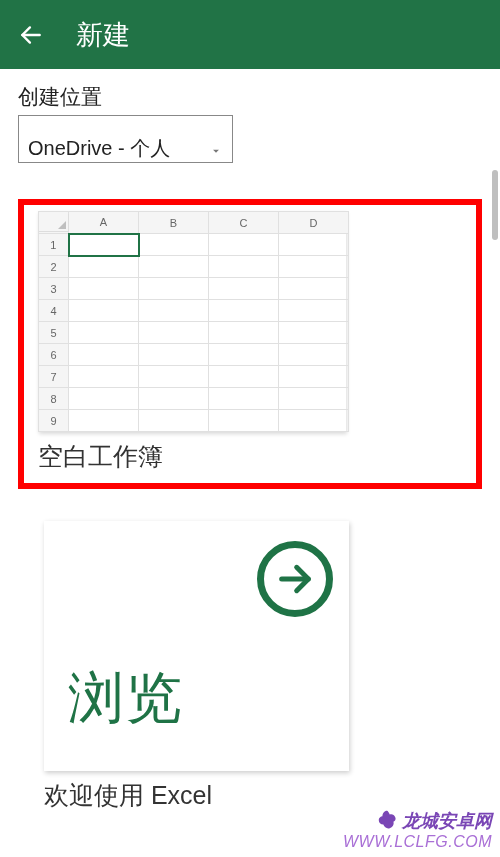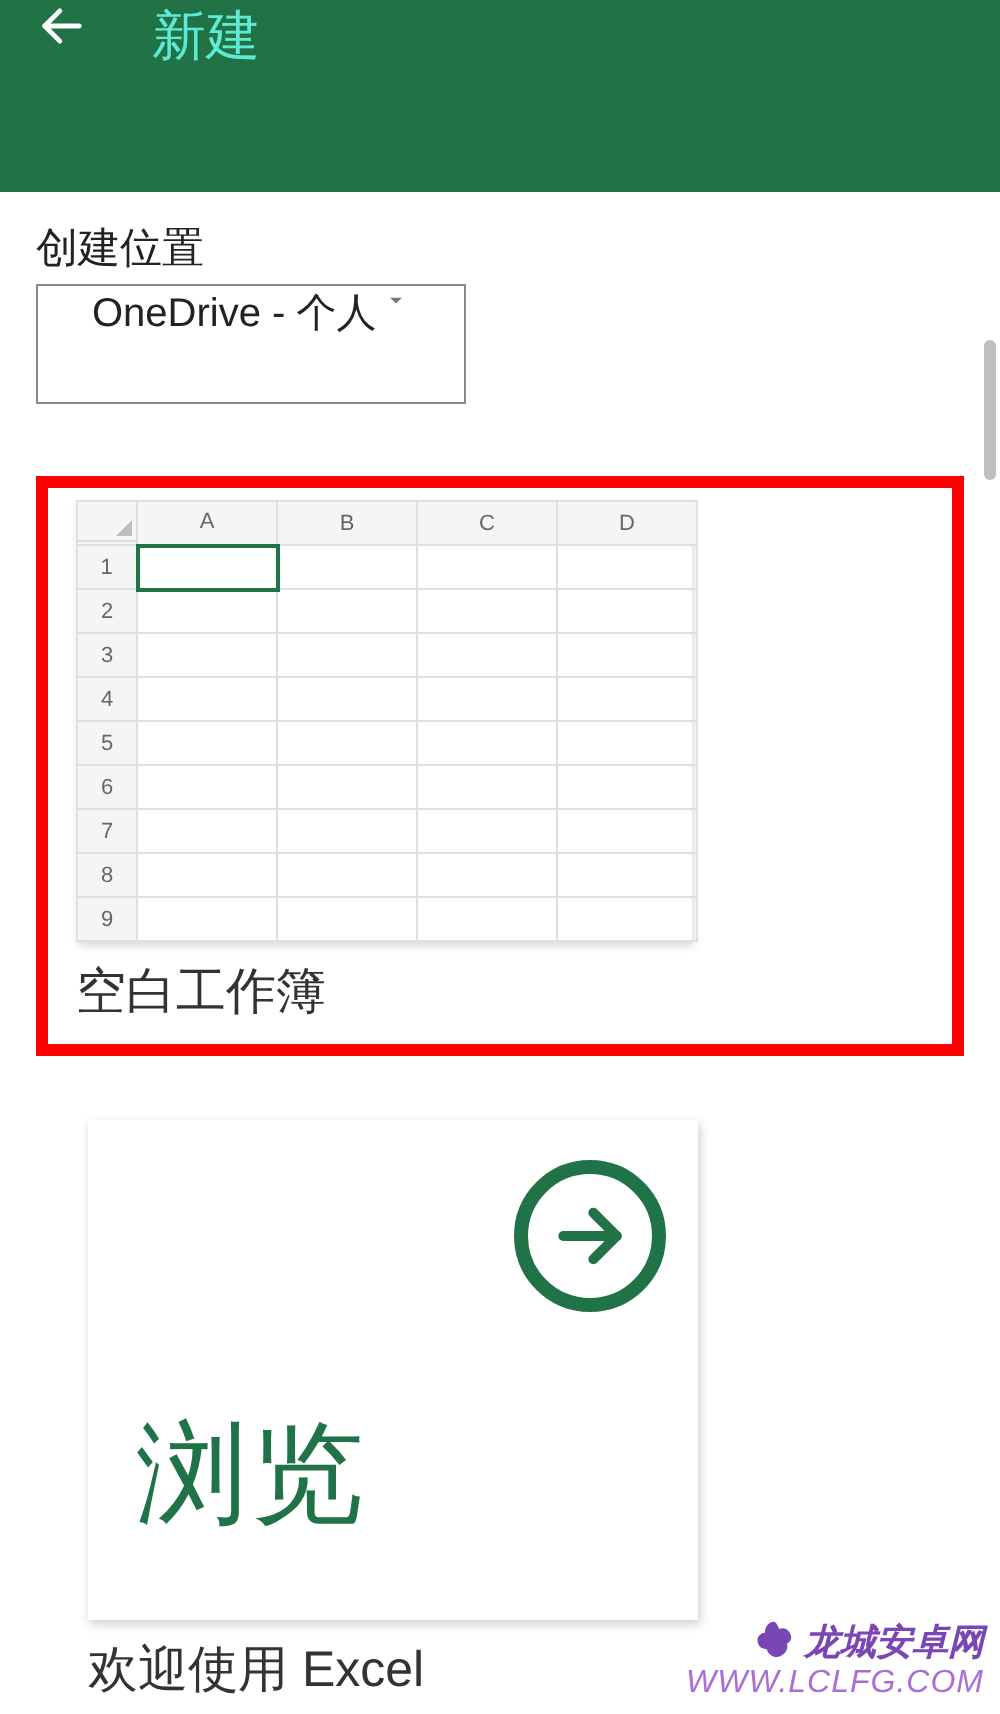--- a/index.html
+++ b/index.html
@@ -1,23 +1,23 @@
 <!DOCTYPE html>
 <html><head>
 <meta charset="utf-8">
 <style>
   * { box-sizing: border-box; margin: 0; padding: 0; }
   html, body { width: 500px; height: 857px; font-family: "Microsoft YaHei", Arial, sans-serif; background: #fff; overflow: hidden; position: relative; }
-  .header { background: #217346; height: 96px; display: flex; align-items: flex-start; padding: 0 18px; color: #5eead4; }
+  .header { background: #217346; height: 69px; display: flex; align-items: center; padding: 0 18px; color: #ffffff; }
   .back-icon { color: #fff; font-size: 26px; margin-right: 32px; cursor: pointer; }
   .back-icon svg { display: block; }
   .header-title { font-size: 27px; font-weight: 500; }
   .content { padding: 14px 18px 0 18px; }
   .section-label { font-size: 21px; color: #222; margin-bottom: 4px; }
-  .dropdown { border: 1.5px solid #888; height: 60px; width: 215px; display: flex; align-items: flex-start; justify-content: space-between; padding: 0 27px; cursor: pointer; }
+  .dropdown { border: 1.5px solid #888; height: 48px; width: 215px; display: flex; align-items: flex-end; justify-content: space-between; padding: 0 9px; cursor: pointer; }
   .dropdown-text { font-size: 20px; color: #222; }
   .chevron { color: #777; }
   .highlight-box { border: 6px solid #ff0000; margin-top: 36px; padding: 6px 10px 10px 14px; }
   .spreadsheet-thumb { background: #fff; box-shadow: 1px 2px 4px rgba(0,0,0,0.15); width: 308px; }
   .sheet-corner { width: 30px; height: 18px; background: #f5f5f5; border-right: 1px solid #ddd; border-bottom: 1px solid #ddd; position: relative; }
   .sheet-corner::after { content:""; position:absolute; right:2px; bottom:2px; width:0;height:0;border-left:8px solid transparent;border-bottom:8px solid #bfbfbf; }
   .sheet-table { border-collapse: collapse; width: 100%; table-layout: fixed; }
   .sheet-table td, .sheet-table th { border: 1px solid #e0e0e0; font-size: 11px; color: #666; text-align: center; height: 22px; font-weight: normal; }
   .sheet-table th { background: #f5f5f5; }
   .sheet-table .rowhdr { background: #f5f5f5; width: 30px; }

